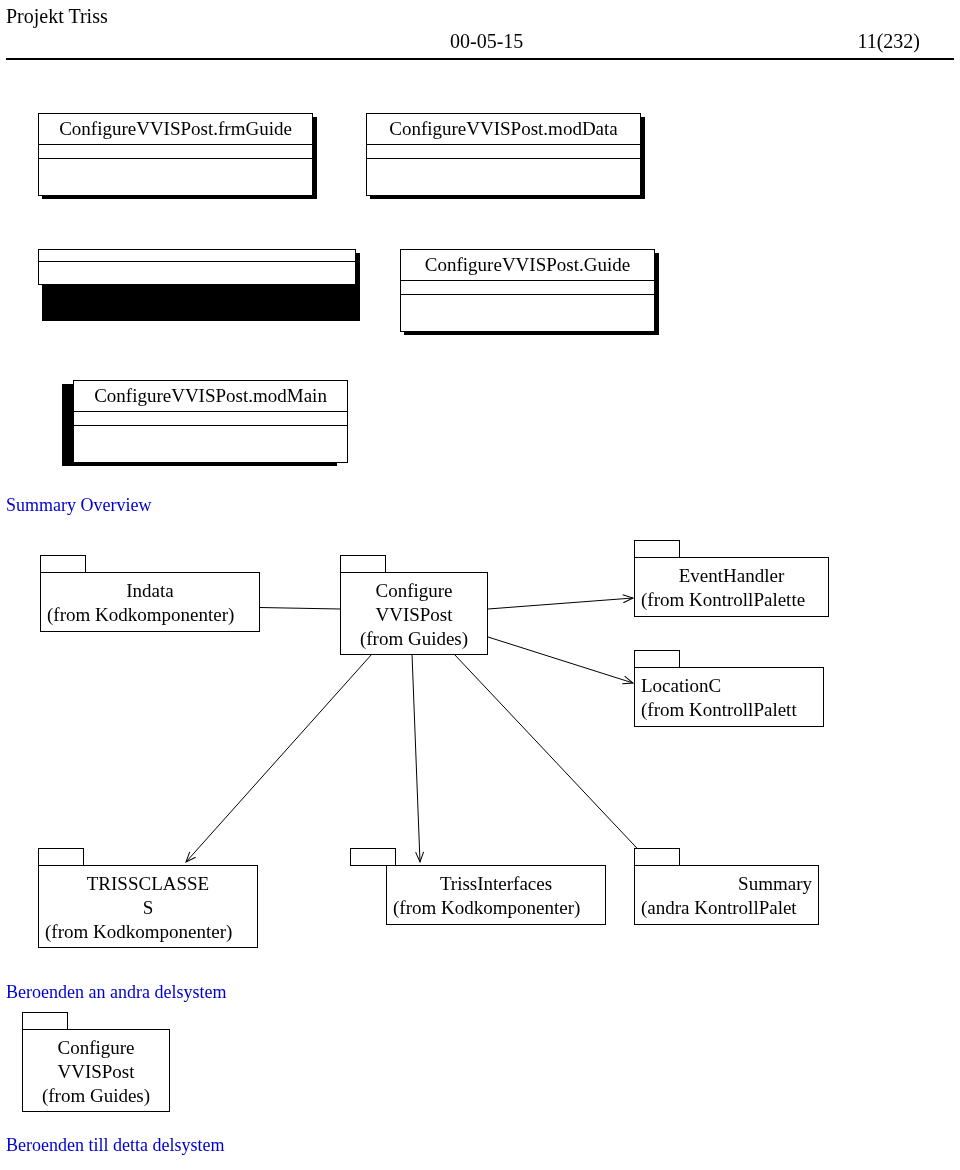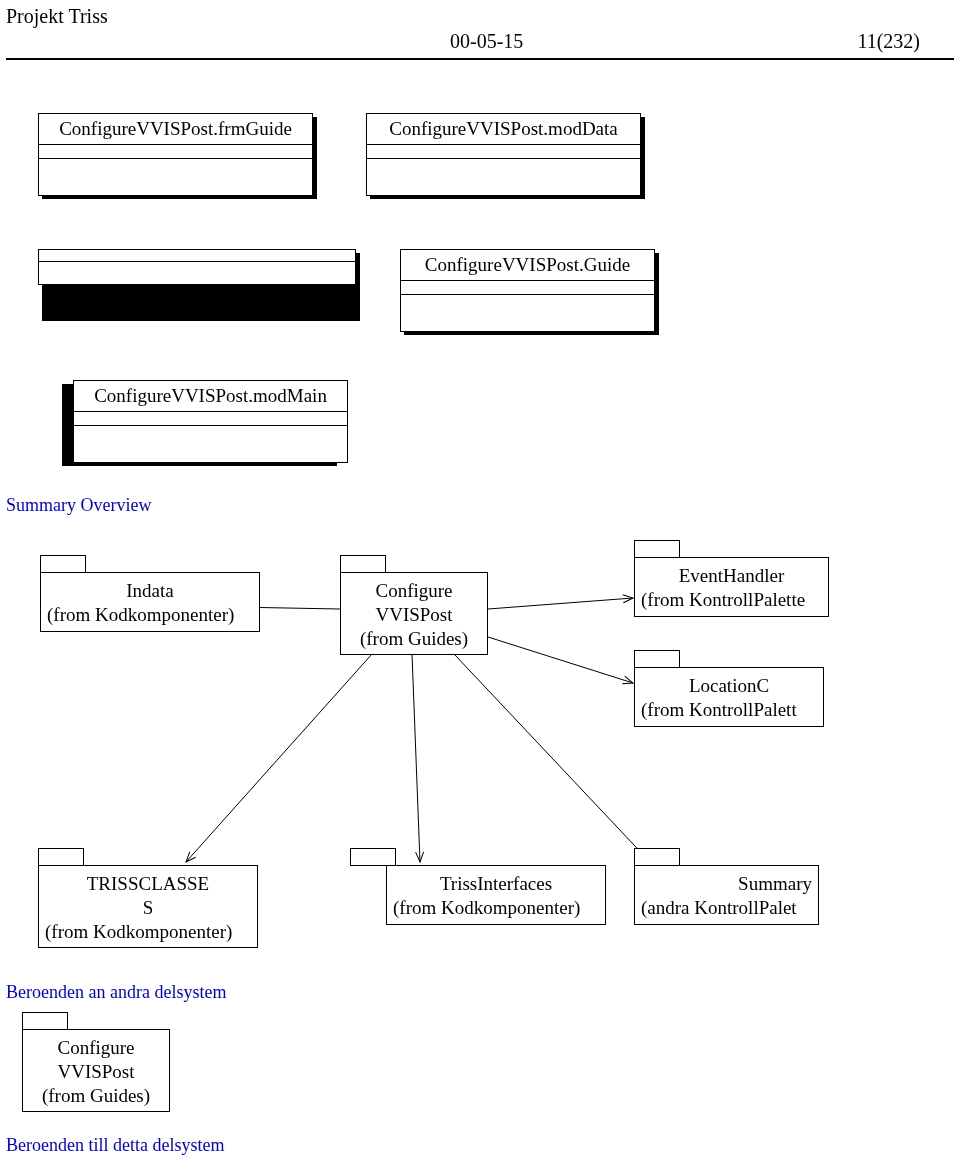--- a/index.html
+++ b/index.html
@@ -166,21 +166,21 @@
   <div class="pkg-tab" style="left:634px; top:540px; width:46px;"></div>
   <div class="pkg-body" style="left:634px; top:557px; width:195px; overflow:hidden; white-space:nowrap;">
     <div style="text-align:center;">EventHandler</div>
     <div>(from KontrollPalette</div>
   </div>
 </div>
 
 <div class="pkg">
   <div class="pkg-tab" style="left:634px; top:650px; width:46px;"></div>
   <div class="pkg-body" style="left:634px; top:667px; width:190px; overflow:hidden; white-space:nowrap;">
-    <div style="text-align:center;font-family:Liberation Serif, serif;">LocationC</div>
+    <div style="font-family:Liberation Serif, serif;">LocationC</div>
     <div>(from KontrollPalett</div>
   </div>
 </div>
 
 <div class="pkg">
   <div class="pkg-tab" style="left:38px; top:848px; width:46px;"></div>
   <div class="pkg-body" style="left:38px; top:865px; width:220px;">
     <div style="text-align:center;">TRISSCLASSE</div>
     <div style="text-align:center;">S</div>
     <div>(from Kodkomponenter)</div>

